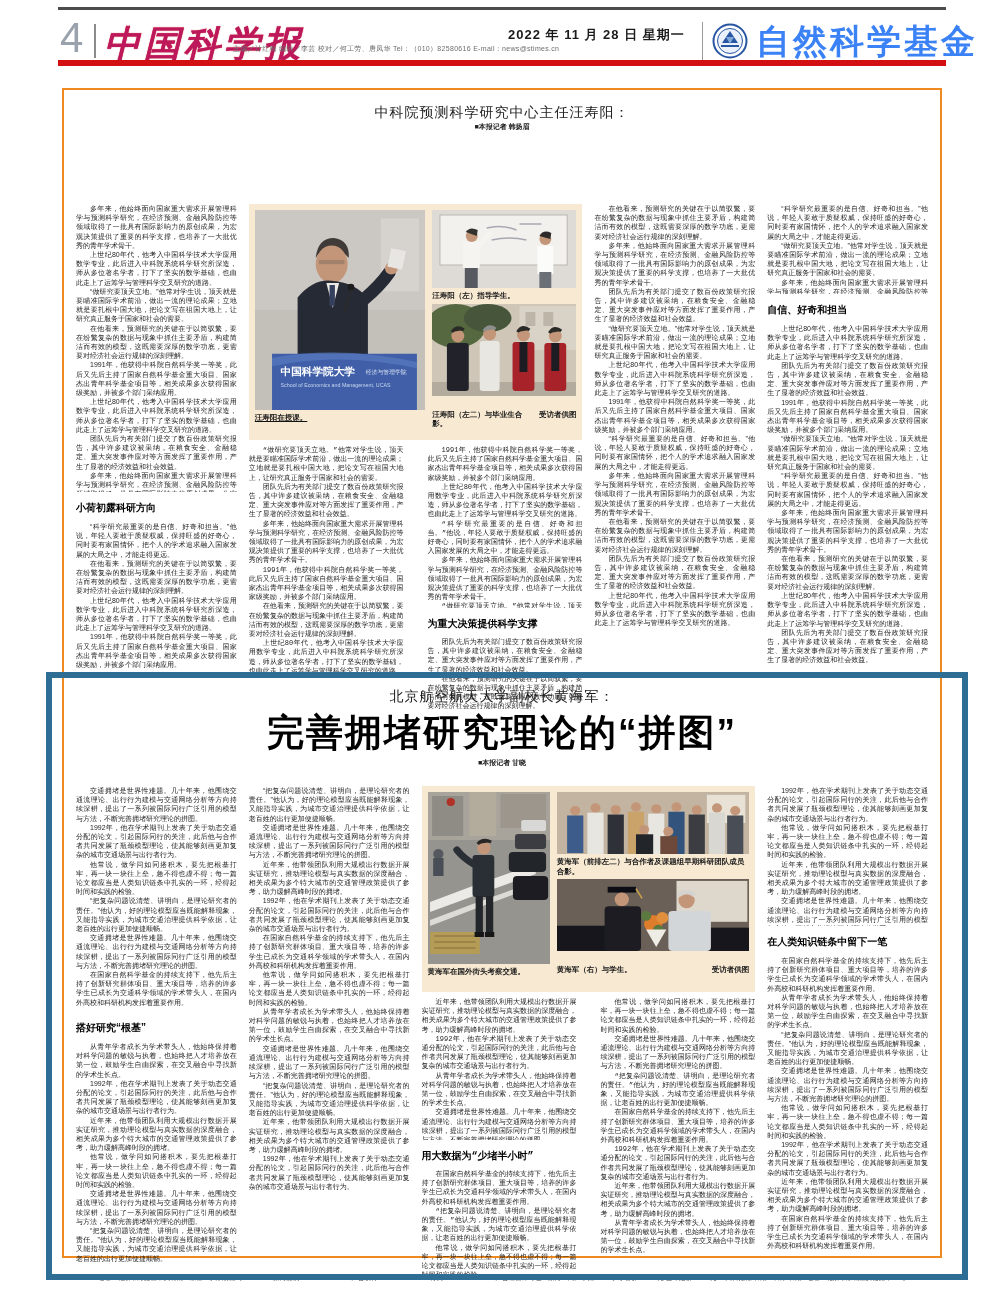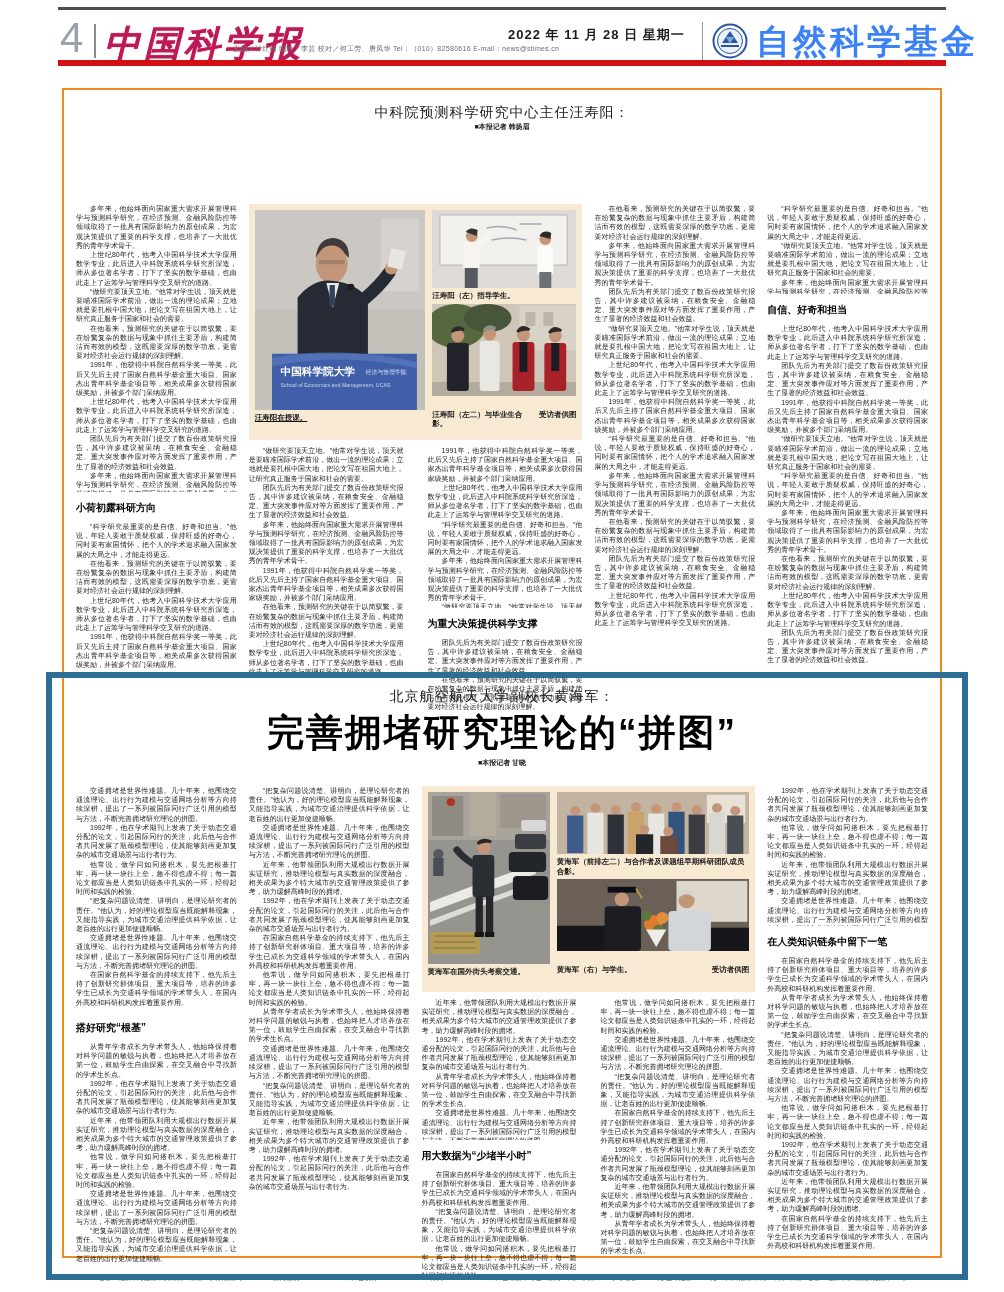--- a/index.html
+++ b/index.html
@@ -25,21 +25,21 @@
   
   .art-head{left:66px;width:872px;text-align:center;z-index:2;}
   .kicker{font-size:14px;color:#1c1c1c;letter-spacing:1px;margin:0;}
   .headline{font-size:37px;font-weight:900;color:#000;letter-spacing:2px;margin:6px 0 4px;line-height:42px;}
   .byline{font-size:7px;font-weight:bold;color:#222;filter:blur(.3px);}
   
   .cols{display:grid;grid-template-columns:repeat(5,1fr);column-gap:12px;z-index:1;}
   .col{display:flex;flex-direction:column;overflow:hidden;}
   .span23{grid-column:2/4;display:flex;flex-direction:column;}
   .span34{grid-column:3/5;display:flex;flex-direction:column;}
-  .subcols{display:grid;grid-template-columns:1fr 1fr;column-gap:24px;flex:1;overflow:hidden;margin-top:6px;}
+  .subcols{display:grid;grid-template-columns:1fr 1fr;column-gap:24px;flex:1;overflow:hidden;margin-top:6px;font-family:Liberation Mono, monospace;}
   .greek{font-size:7px;line-height:9.2px;color:#1d1d1d;text-align:justify;overflow:hidden;
          filter:blur(.35px);word-break:break-all;}
   .para{margin:0;text-indent:2em;}
   .subhead{font-size:10px;font-weight:bold;color:#000;margin:9px 0 7px;flex:none;}
   .fill{flex:1;}
   
   .photoblock{background:#f8e9d2;padding:6px;display:flex;gap:7px;flex:none;box-sizing:border-box;}
   .pb-col{display:flex;flex-direction:column;gap:3px;}
   .caption{font-size:7.5px;font-weight:bold;color:#1b1b1b;line-height:9.5px;}
   .cap-row{display:flex;justify-content:space-between;gap:4px;margin-top:11px;}

